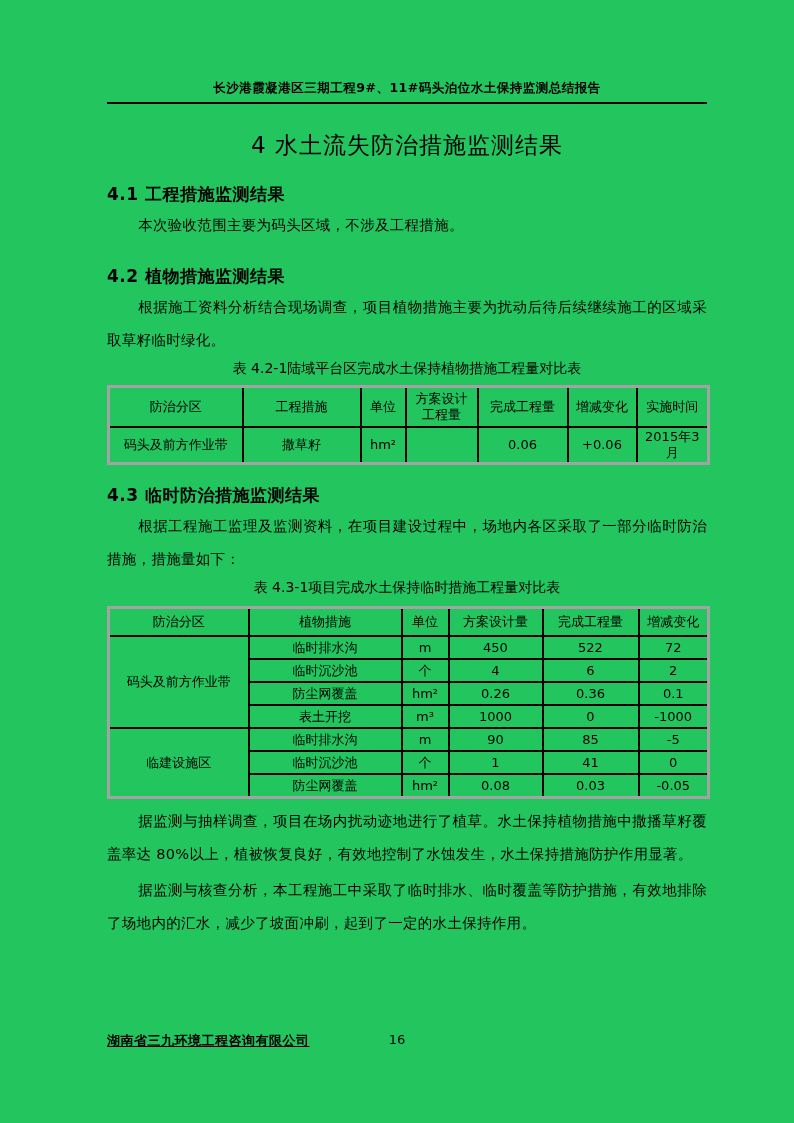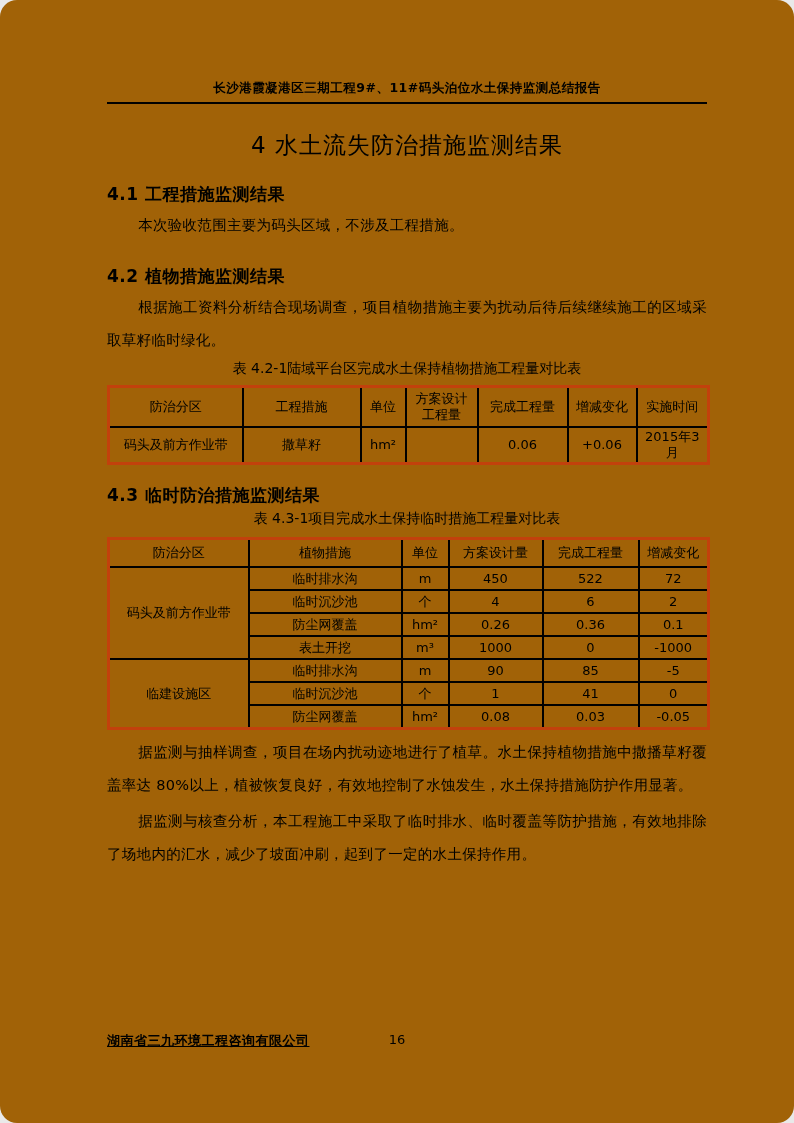--- a/index.html
+++ b/index.html
@@ -1,25 +1,24 @@
 <!DOCTYPE html>
 <html><head>
 <meta charset="utf-8">
 <style>
   html,body { margin:0; padding:0; background:#e9e9e9; }
   .page {
     position:relative;
     width:794px; height:1123px;
     margin:0 auto;
-    background:#a16207;
+    background:#22c55e;
     color:#000000;
     font-family:"DejaVu Sans", sans-serif;
     overflow:hidden;
     box-sizing:border-box;
-    border-radius:17px;
   }
   .content {
     position:absolute;
     left:107px; top:80px;
     width:600px;
   }
   .running-header {
     font-size:12.5px;
     font-weight:bold;
     text-align:center;
@@ -56,21 +55,21 @@
   .table-caption {
     display:flex;
     justify-content:center;
     font-size:14px;
     line-height:22px;
     margin:0;
   }
   table.doc-table {
     width:600px;
     border-collapse:collapse;
-    border:3px solid #c2410c;
+    border:3px solid #a3a3a3;
     table-layout:fixed;
     margin-top:6px;
   }
   table.doc-table th, table.doc-table td {
     border:2px solid #000;
     font-size:13px;
     font-weight:normal;
     text-align:center;
     vertical-align:middle;
     padding:1px 2px;
@@ -156,20 +155,21 @@
           <td>hm²</td>
           <td></td>
           <td>0.06</td>
           <td>+0.06</td>
           <td>2015年3月</td>
         </tr>
       </tbody>
     </table>
 
     <h2 class="section-heading mt18">4.3 临时防治措施监测结果</h2>
+    <p class="body-para">根据工程施工监理及监测资料，在项目建设过程中，场地内各区采取了一部分临时防治措施，措施量如下：</p>
 
     <div class="table-caption">
       <span>表 4.3-1</span>
       <span>项目完成水土保持临时措施工程量对比表</span>
     </div>
 
     <table class="doc-table t431">
       <colgroup>
         <col style="width:140px">
           <col style="width:153px">

